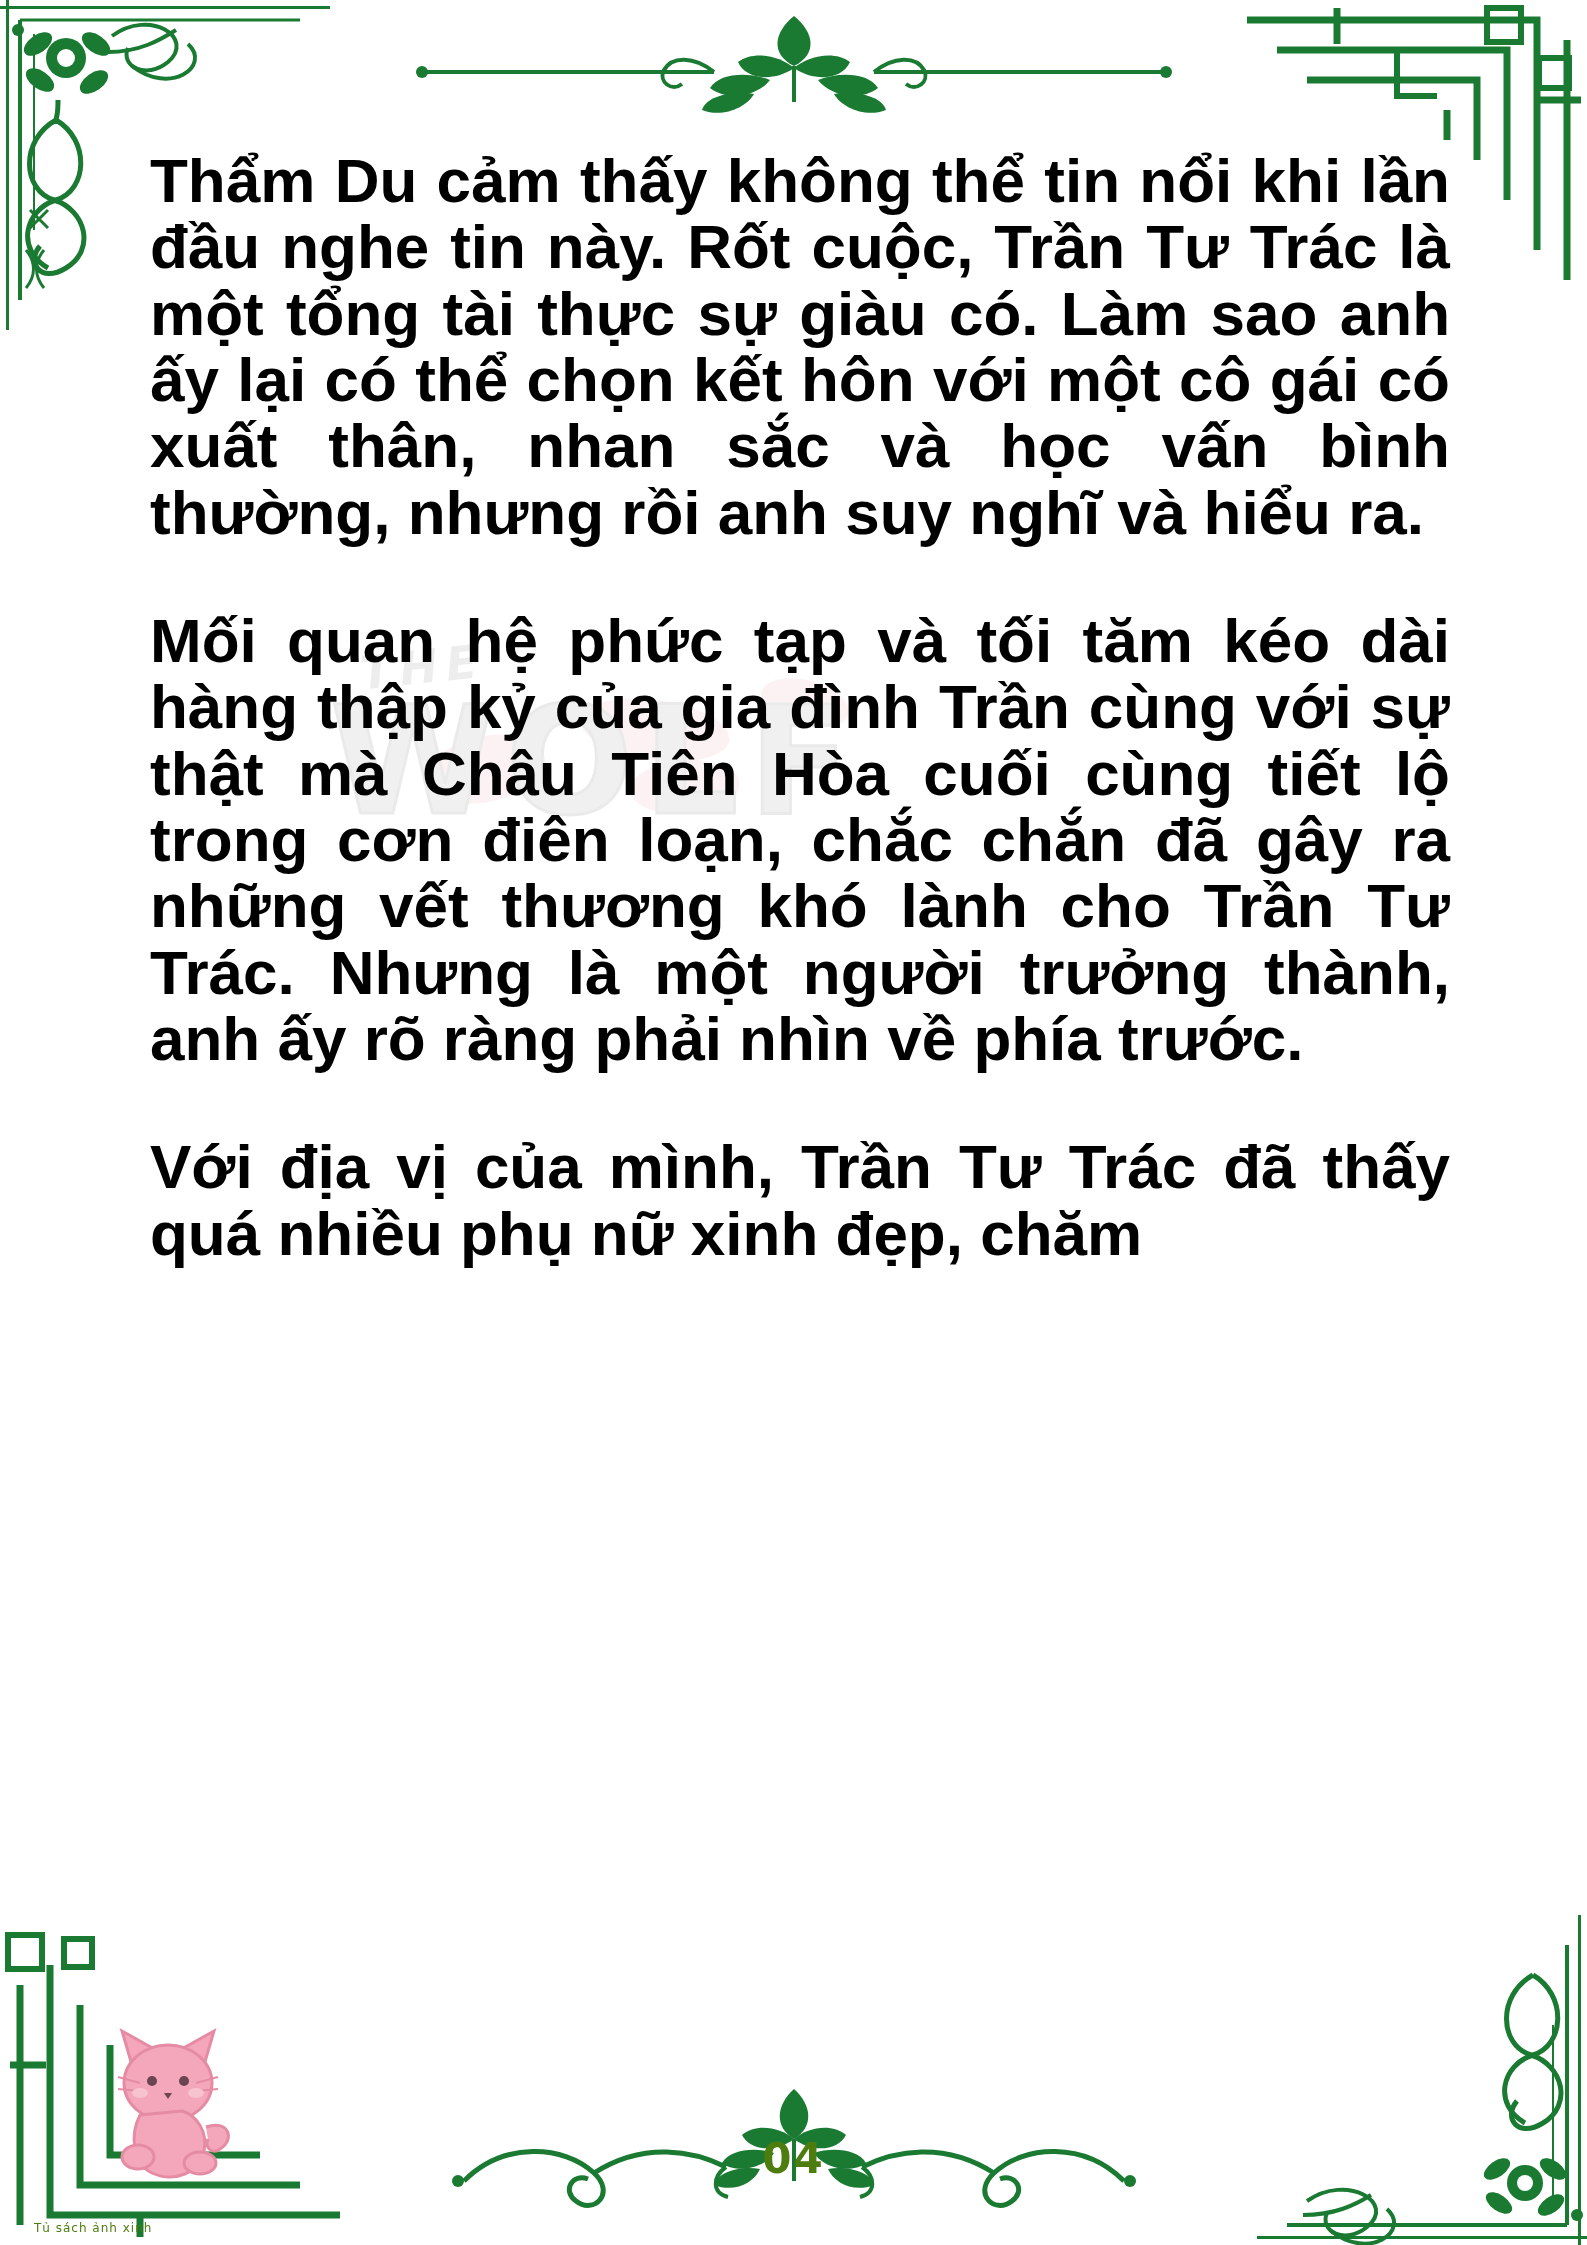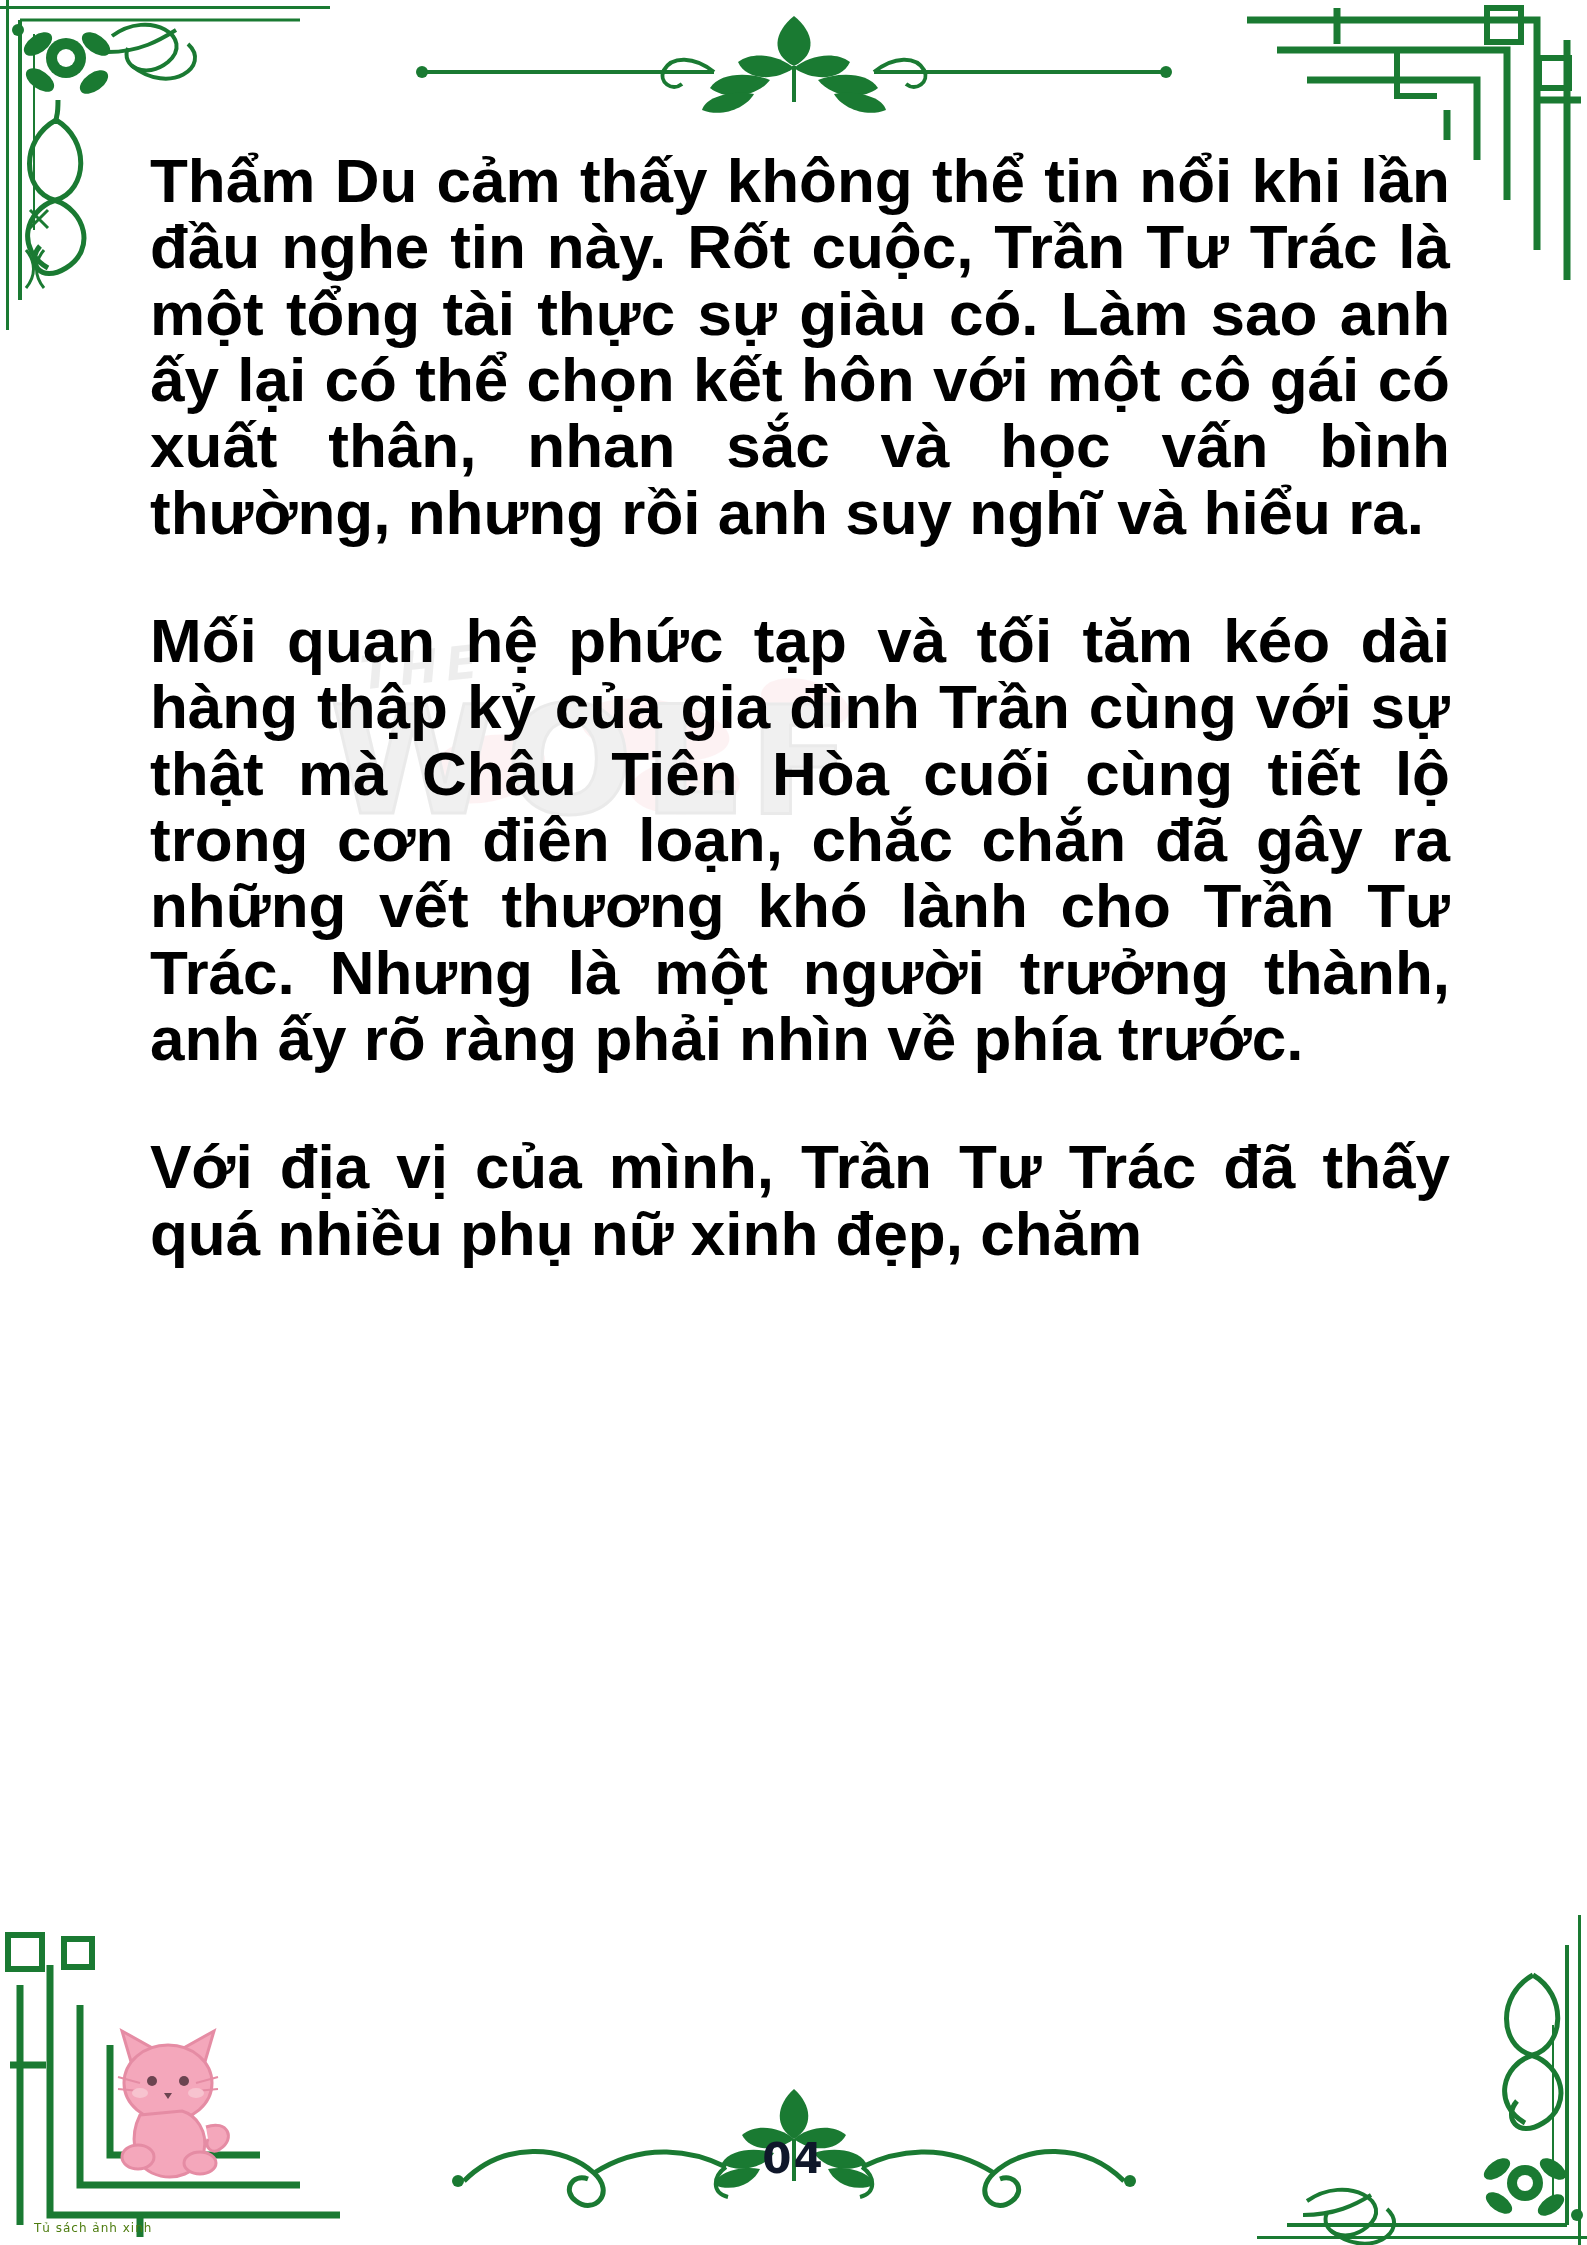--- a/index.html
+++ b/index.html
@@ -110,21 +110,21 @@
 
   
   .page-number {
     position: absolute;
     bottom: 62px;
     left: 50%;
     transform: translateX(-50%);
     font-family: "DejaVu Sans", sans-serif;
     font-weight: bold;
     font-size: 42px;
-    color: #0f172a;
+    color: #4d7c0f;
     letter-spacing: 2px;
     z-index: 5;
   }
 
   
   .mascot {
     position: absolute;
     left: 78px;
     bottom: 48px;
     width: 190px;

